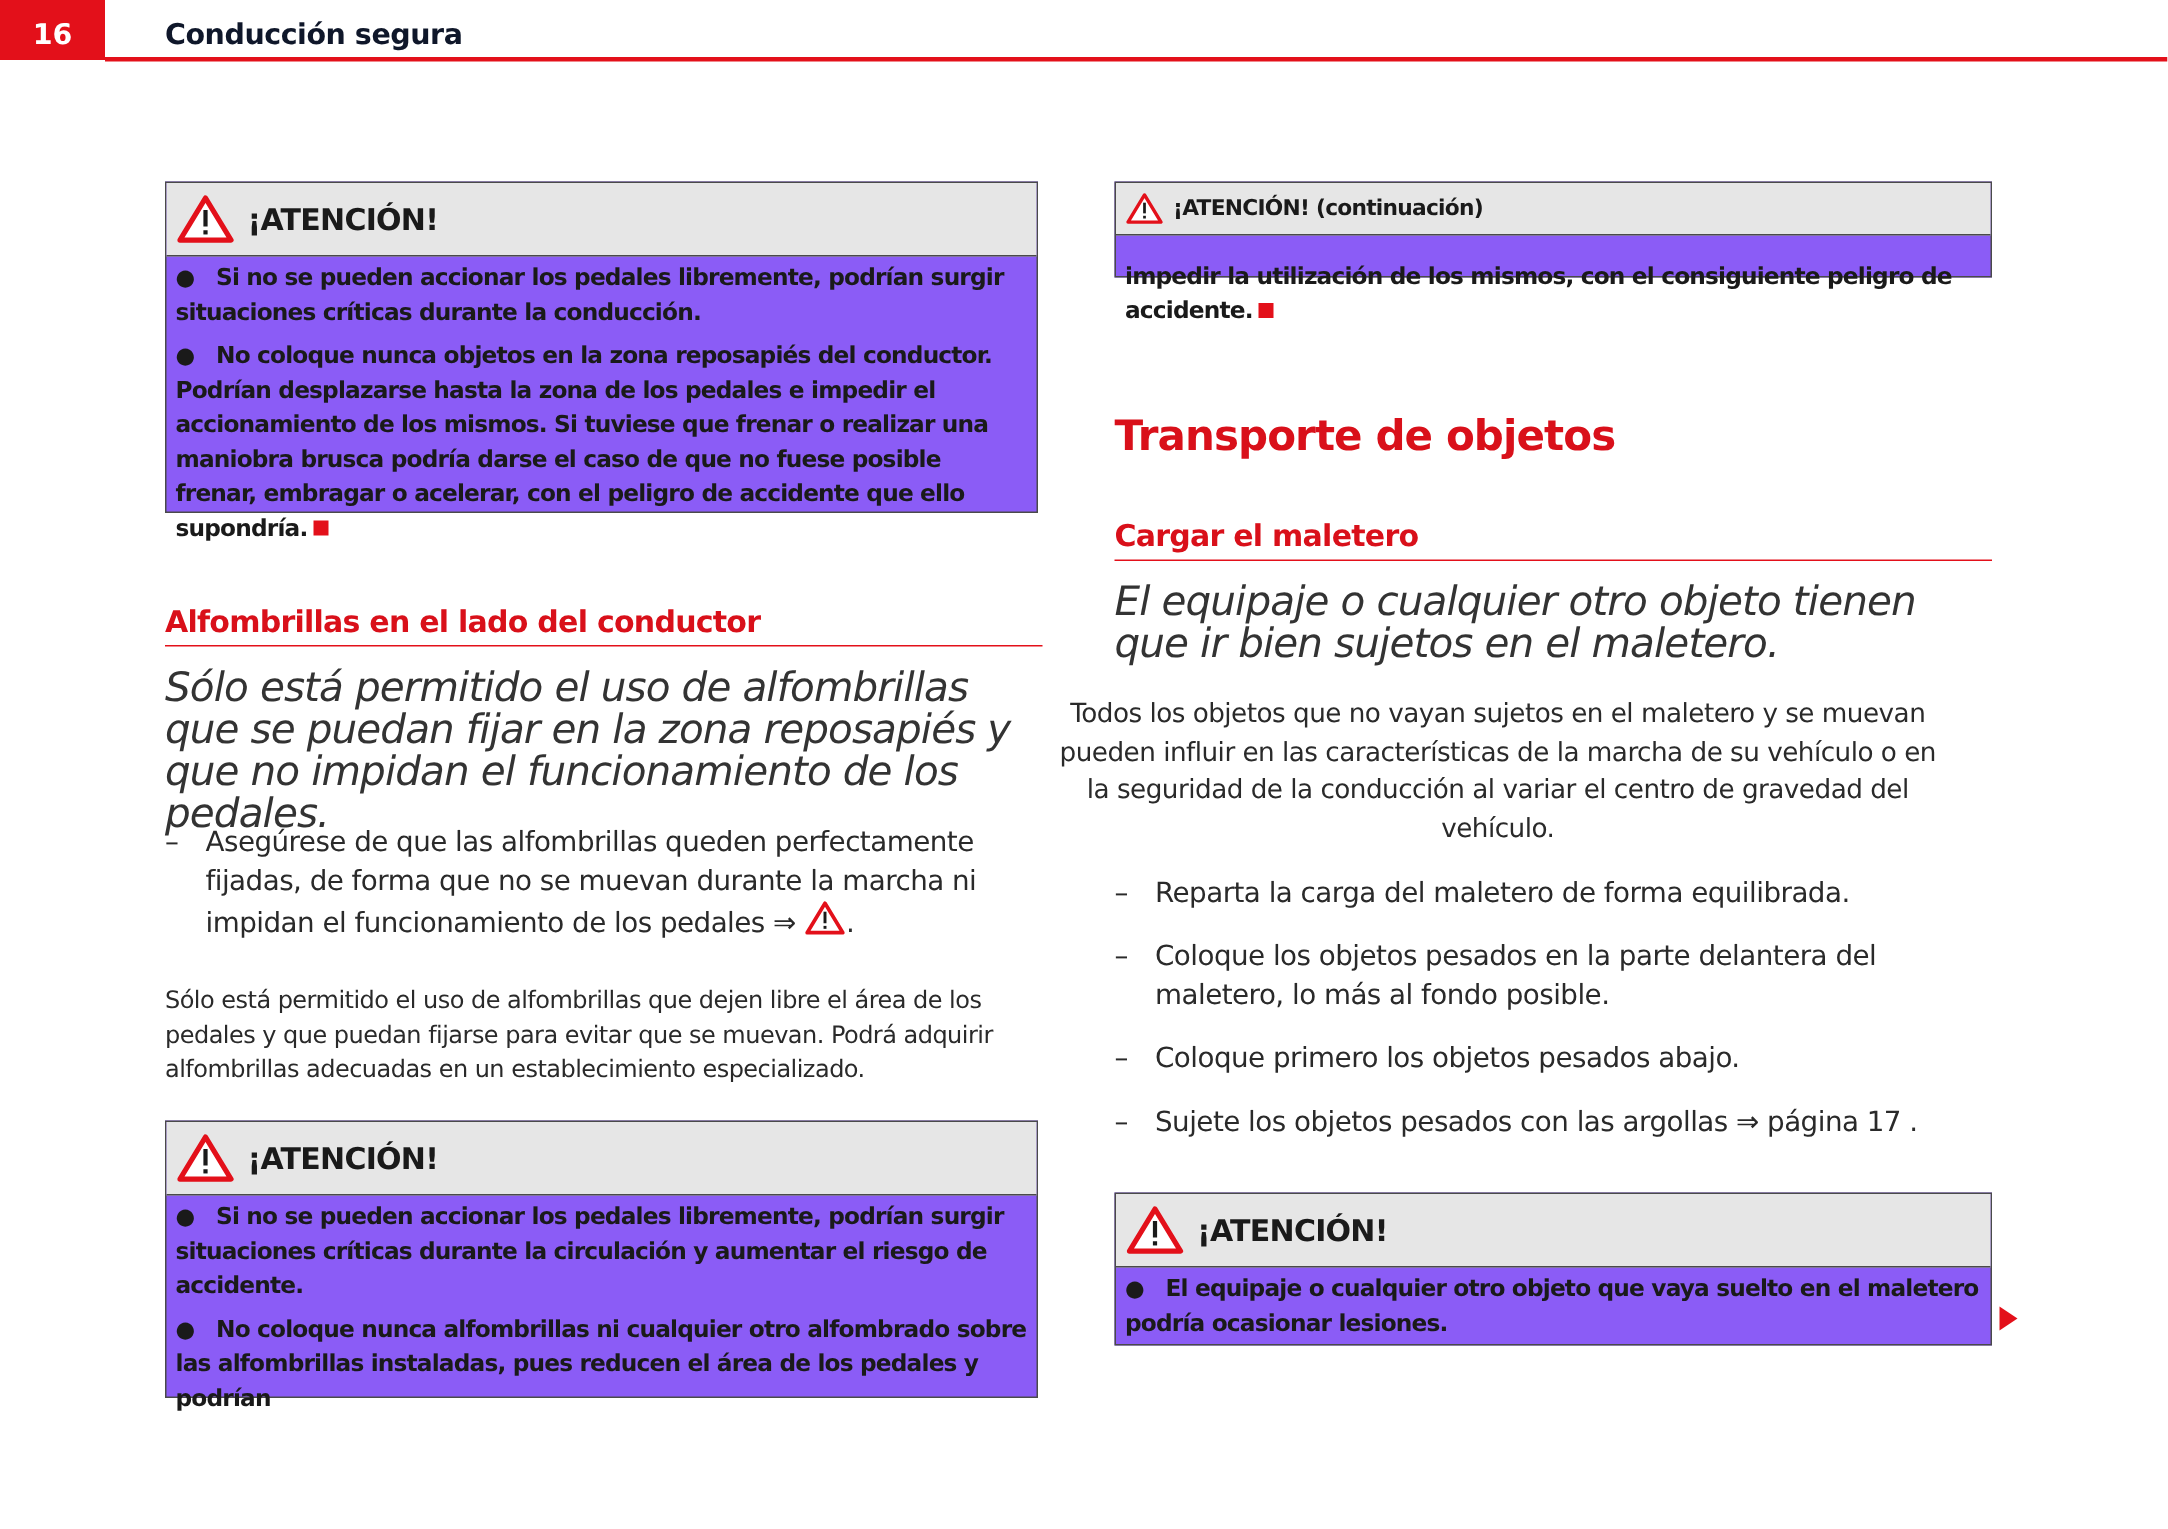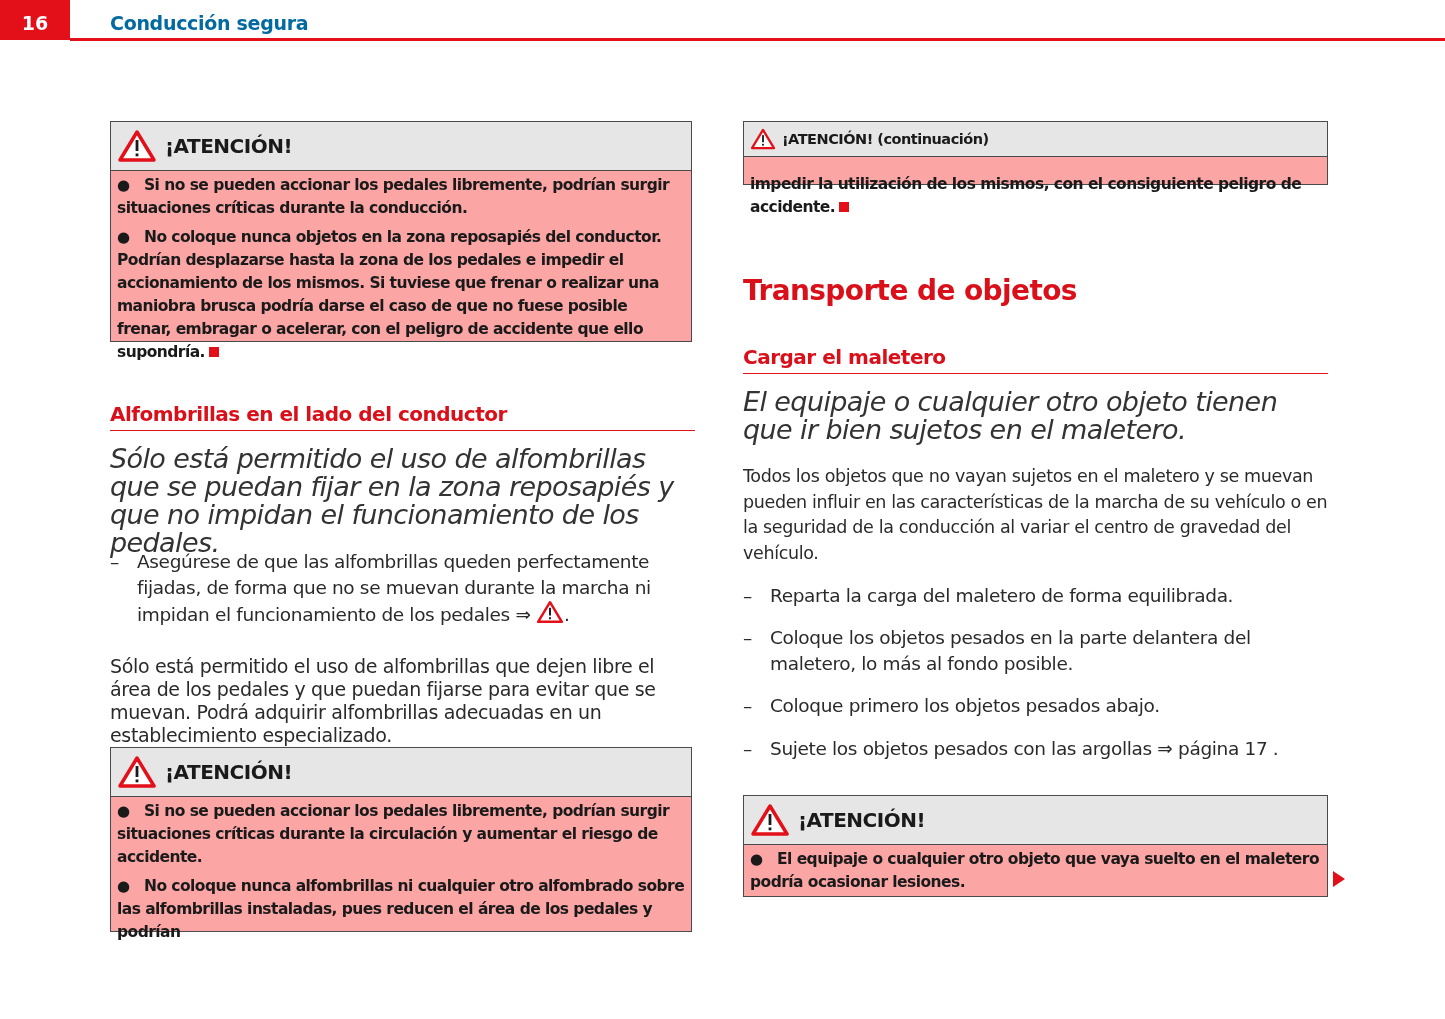--- a/index.html
+++ b/index.html
@@ -3,45 +3,45 @@
 <meta charset="utf-8">
 <style>
   html, body { margin: 0; padding: 0; background: #ffffff; }
   body { width: 1445px; height: 1019px; position: relative; overflow: hidden;
          font-family: "Liberation Sans", "DejaVu Sans", sans-serif; color: #1a1a1a; }
 
   .header-tab { position: absolute; left: 0; top: 0; width: 70px; height: 40px; background: #e3101a; }
   .header-num { position: absolute; left: 0; top: 12px; width: 70px; text-align: center; color: #fff;
                 font-weight: bold; font-size: 19px; font-family: "DejaVu Sans", sans-serif; }
   .header-title { position: absolute; left: 110px; top: 12px; font-size: 19px; font-weight: bold;
-                  font-family: "DejaVu Sans", sans-serif; color: #0369a1; letter-spacing: -0.3px; }
+                  font-family: "DejaVu Sans", sans-serif; color: #0f172a; letter-spacing: -0.3px; }
   .header-rule { position: absolute; left: 70px; top: 38px; width: 1375px; height: 3px; background: #e3101a; }
 
-  .warn { position: absolute; border: 1.5px solid #4a4a4a; background: #fca5a5; width: 582px; box-sizing: border-box; }
+  .warn { position: absolute; border: 1.5px solid #4a4a4a; background: #8b5cf6; width: 582px; box-sizing: border-box; }
   .warn-head { background: #e6e6e6; border-bottom: 1.5px solid #4a4a4a; display: flex; align-items: center; }
   .warn-head.big { height: 48px; padding-left: 6px; }
   .warn-head.small { height: 34px; padding-left: 6px; }
   .warn-title { font-weight: bold; font-family: "DejaVu Sans", sans-serif; color: #1a1a1a; letter-spacing: -0.5px; }
   .warn-head.big .warn-title { font-size: 20px; margin-left: 8px; }
   .warn-head.small .warn-title { font-size: 14.5px; margin-left: 6px; }
   .warn-body { padding: 3px 6px 6px 6px; font-weight: bold; font-size: 15.5px; line-height: 23px;
                font-family: "DejaVu Sans", sans-serif; letter-spacing: -0.55px; color: #1a1a1a; }
   .warn-body p { margin: 0 0 6px 0; }
   .bullet { display: inline-block; width: 27px; font-size: 15px; }
   .endmark { display: inline-block; width: 10px; height: 10px; background: #e3101a; margin-left: 4px; vertical-align: 0px; }
 
   .h2 { position: absolute; color: #d9101a; font-weight: bold; font-family: "DejaVu Sans", sans-serif;
         font-size: 20px; letter-spacing: -0.5px; border-bottom: 1.5px solid #e3101a; width: 585px; padding-bottom: 4px; }
   .h1 { position: absolute; color: #d9101a; font-weight: bold; font-family: "DejaVu Sans", sans-serif;
         font-size: 28px; letter-spacing: -0.6px; }
   .intro { position: absolute; font-style: italic; font-size: 27px; line-height: 28px; color: #333;
            width: 585px; font-family: "DejaVu Sans", sans-serif; letter-spacing: -0.6px; }
   .para { position: absolute; font-size: 17.5px; line-height: 25.5px; color: #2a2a2a; width: 585px;
           font-family: "DejaVu Sans", sans-serif; letter-spacing: -0.35px; }
-  .para.small { font-size: 19px; line-height: 23px; letter-spacing: -0.35px; }
+  .para.small { font-size: 16px; line-height: 23px; letter-spacing: -0.35px; }
   .step { position: absolute; font-size: 18.5px; line-height: 25.5px; color: #2a2a2a; width: 585px;
           font-family: "DejaVu Sans", sans-serif; letter-spacing: -0.35px; padding-left: 27px; box-sizing: border-box; }
   .step .dash { position: absolute; left: 0; top: 0; }
   .inline-warn { display: inline-block; vertical-align: -3px; }
   .next-arrow { position: absolute; left: 1333px; top: 871px; width: 0; height: 0;
                 border-top: 8px solid transparent; border-bottom: 8px solid transparent; border-left: 12px solid #e3101a; }
 </style>
 </head>
 <body>
 
@@ -106,21 +106,21 @@
     <span class="warn-title">¡ATENCIÓN! (continuación)</span>
   </div>
   <div class="warn-body" style="padding-top:16px;">
     <span>impedir la utilización de los mismos, con el consiguiente peligro de accidente.</span><span class="endmark"></span>
   </div>
 </div>
 
 <div class="h1" style="left:743px; top:274px;">Transporte de objetos</div>
 <div class="h2" style="left:743px; top:345px;">Cargar el maletero</div>
 <div class="intro" style="left:743px; top:388px;">El equipaje o cualquier otro objeto tienen que ir bien sujetos en el maletero.</div>
-<div class="para" style="left:743px; top:464px;">Todos los objetos que no vayan sujetos en el maletero y se muevan pueden influir en las características de la marcha de su vehículo o en la seguridad de la conducción al variar el centro de gravedad del vehículo.</div>
+<div class="para" style="left:706px; top:464px;text-align:center;">Todos los objetos que no vayan sujetos en el maletero y se muevan pueden influir en las características de la marcha de su vehículo o en la seguridad de la conducción al variar el centro de gravedad del vehículo.</div>
 
 <div class="step" style="left:743px; top:583px;">
   <span class="dash">–</span>
   <span>Reparta la carga del maletero de forma equilibrada.</span>
 </div>
 <div class="step" style="left:743px; top:625px;">
   <span class="dash">–</span>
   <span>Coloque los objetos pesados en la parte delantera del maletero, lo más al fondo posible.</span>
 </div>
 <div class="step" style="left:743px; top:693px;">

